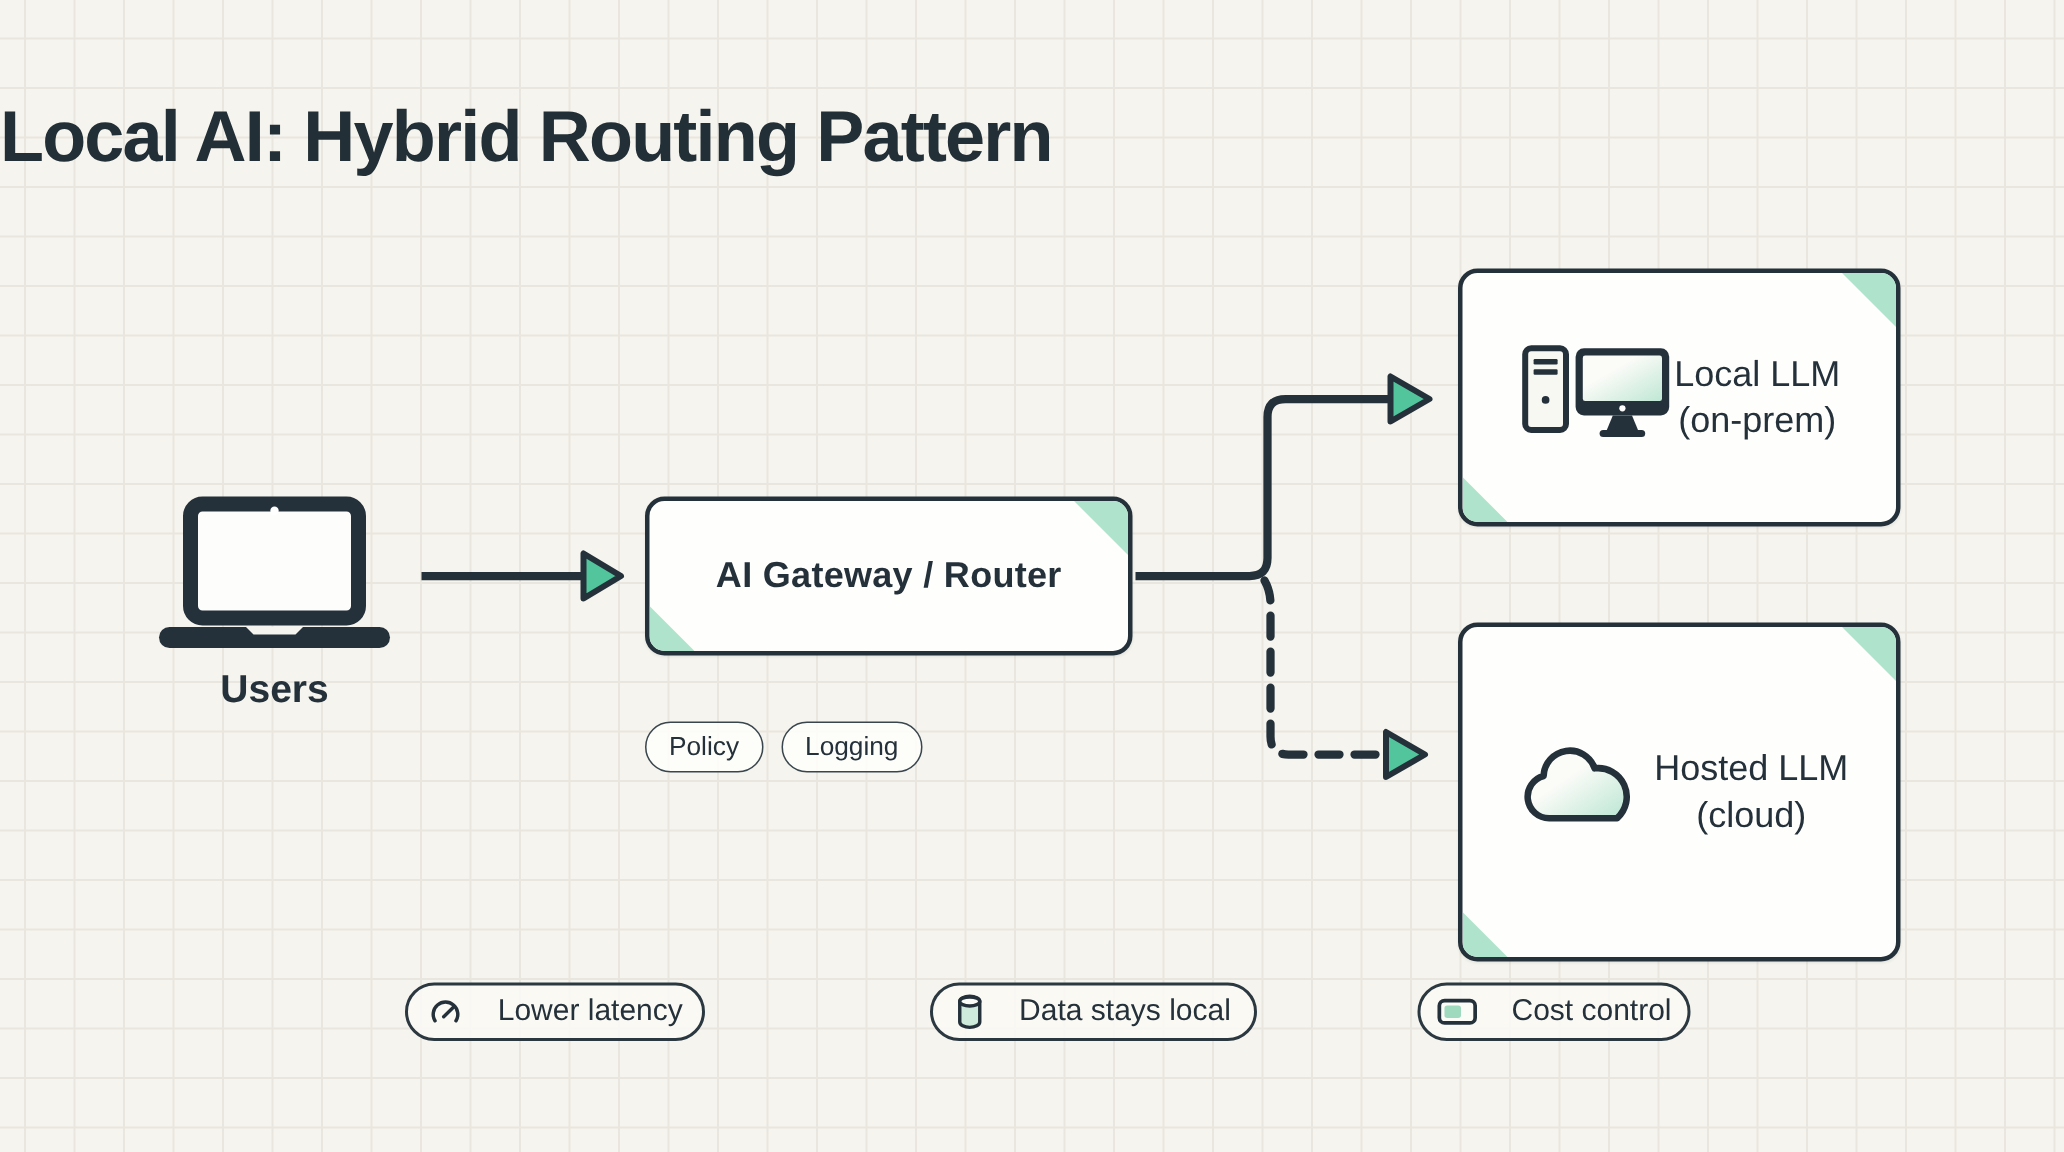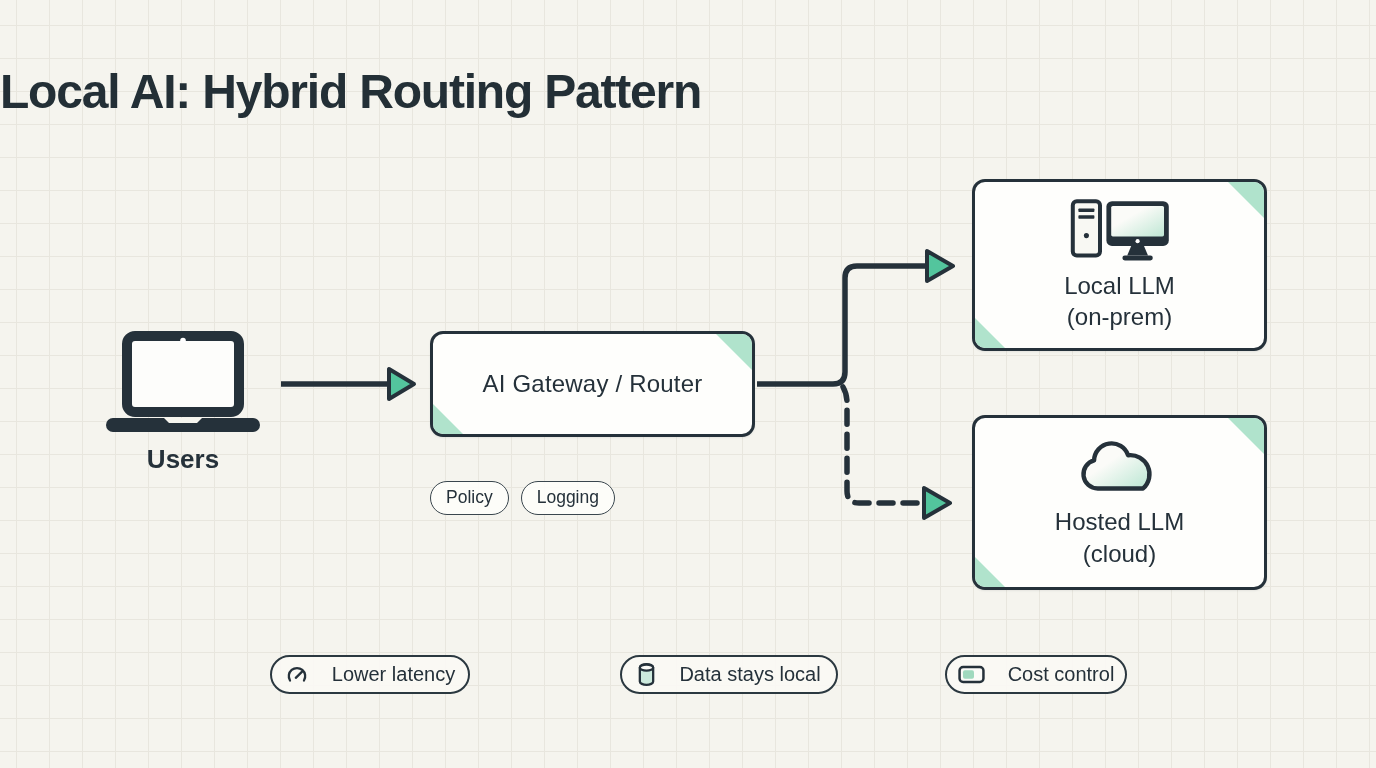--- a/index.html
+++ b/index.html
@@ -22,31 +22,31 @@
     font-size:48px; font-weight:700; letter-spacing:-1.2px; color:#232f36;
   }
 
   
   .node {
     background:#fefefc;
     border:3.5px solid #25313a;
     border-radius:13px;
     overflow:hidden;
     box-shadow:0 1px 2px rgba(37,49,58,0.08);
-    display:flex; flex-direction:column; align-items:center; justify-content:center;
+    display:flex; flex-direction:row; align-items:center; justify-content:center;
   }
   .corner { position:absolute; width:36px; height:36px; background:#b0e3cc; }
   .corner.tr { top:0; right:0; clip-path:polygon(0 0, 100% 0, 100% 100%); }
   .corner.bl { bottom:0; left:0; width:30px; height:30px; clip-path:polygon(0 0, 0 100%, 100% 100%); }
 
   .gateway { left:430px; top:331px; width:325px; height:106px; }
-  .gateway-label { font-size:24px; font-weight:400; letter-spacing:0.2px;text-align:center; }
+  .gateway-label { font-size:24px; font-weight:700; letter-spacing:0.2px;text-align:center; }
 
   .box-local  { left:972px; top:179px; width:295px; height:172px; }
-  .box-cloud  { left:972px; top:415px; width:295px; height:175px; }
+  .box-cloud  { left:972px; top:415px; width:295px; height:226px; }
   .node-label { font-size:24px; font-weight:500; line-height:1.3; text-align:center; }
   .node-icon  { margin-bottom:8px; }
 
   
   .tags { left:430px; top:456px; display:flex; gap:12px; }
   .tag {
     border:1.8px solid #3a464e; border-radius:17px;
     background:rgba(253,253,250,0.92);
     padding:5px 15px; font-size:17.5px; font-weight:400; color:#25313a;
     line-height:1.25; white-space:nowrap;margin-top:25px;

